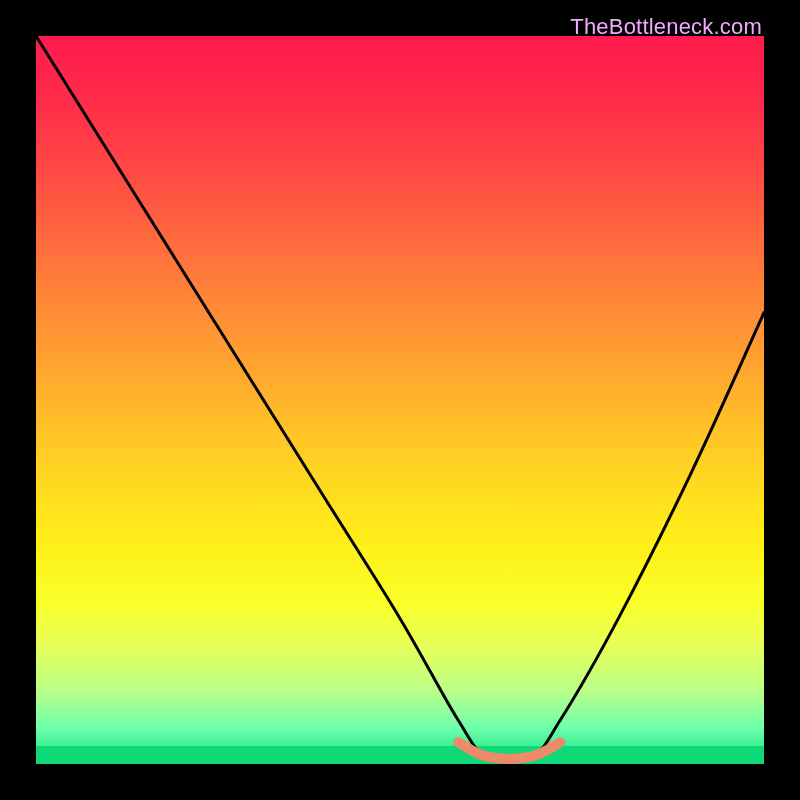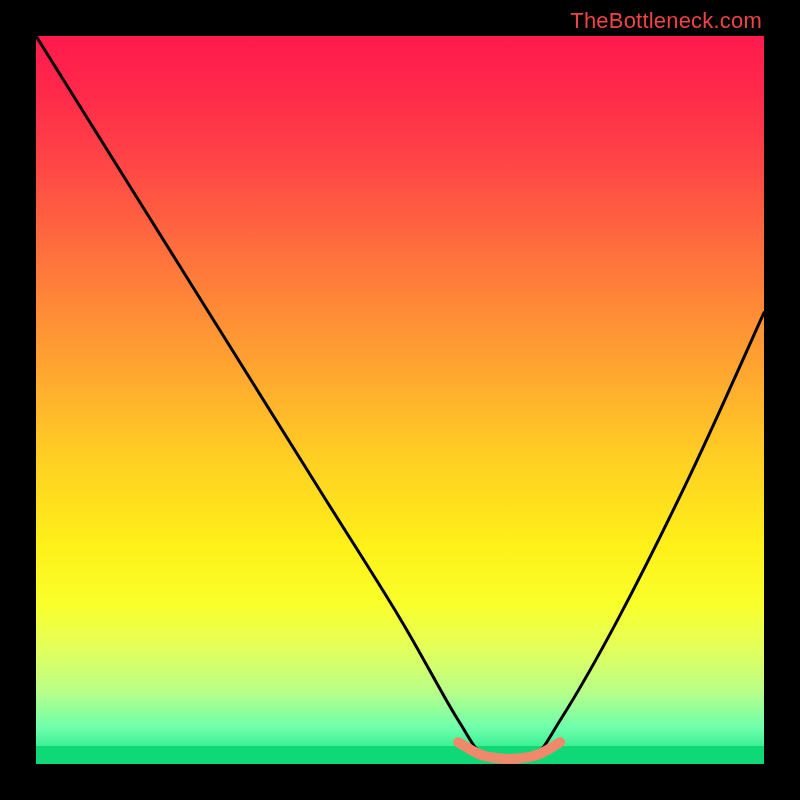--- a/index.html
+++ b/index.html
@@ -59,25 +59,25 @@
   }
   svg.curve {
     position: absolute;
     left: 0;
     top: 0;
     width: 728px;
     height: 728px;
   }
   .watermark {
     position: absolute;
-    top: 8px;
+    top: 14px;
     right: 38px;
     font-family: Arial, Helvetica, sans-serif;
     font-size: 22px;
-    color: #ef4444;
+    color: #f0abfc;
     letter-spacing: 0.2px;
     user-select: none;
   }
 </style>
 </head>
 <body>
 
 <div class="watermark">TheBottleneck.com</div>
 
 <div class="frame">

